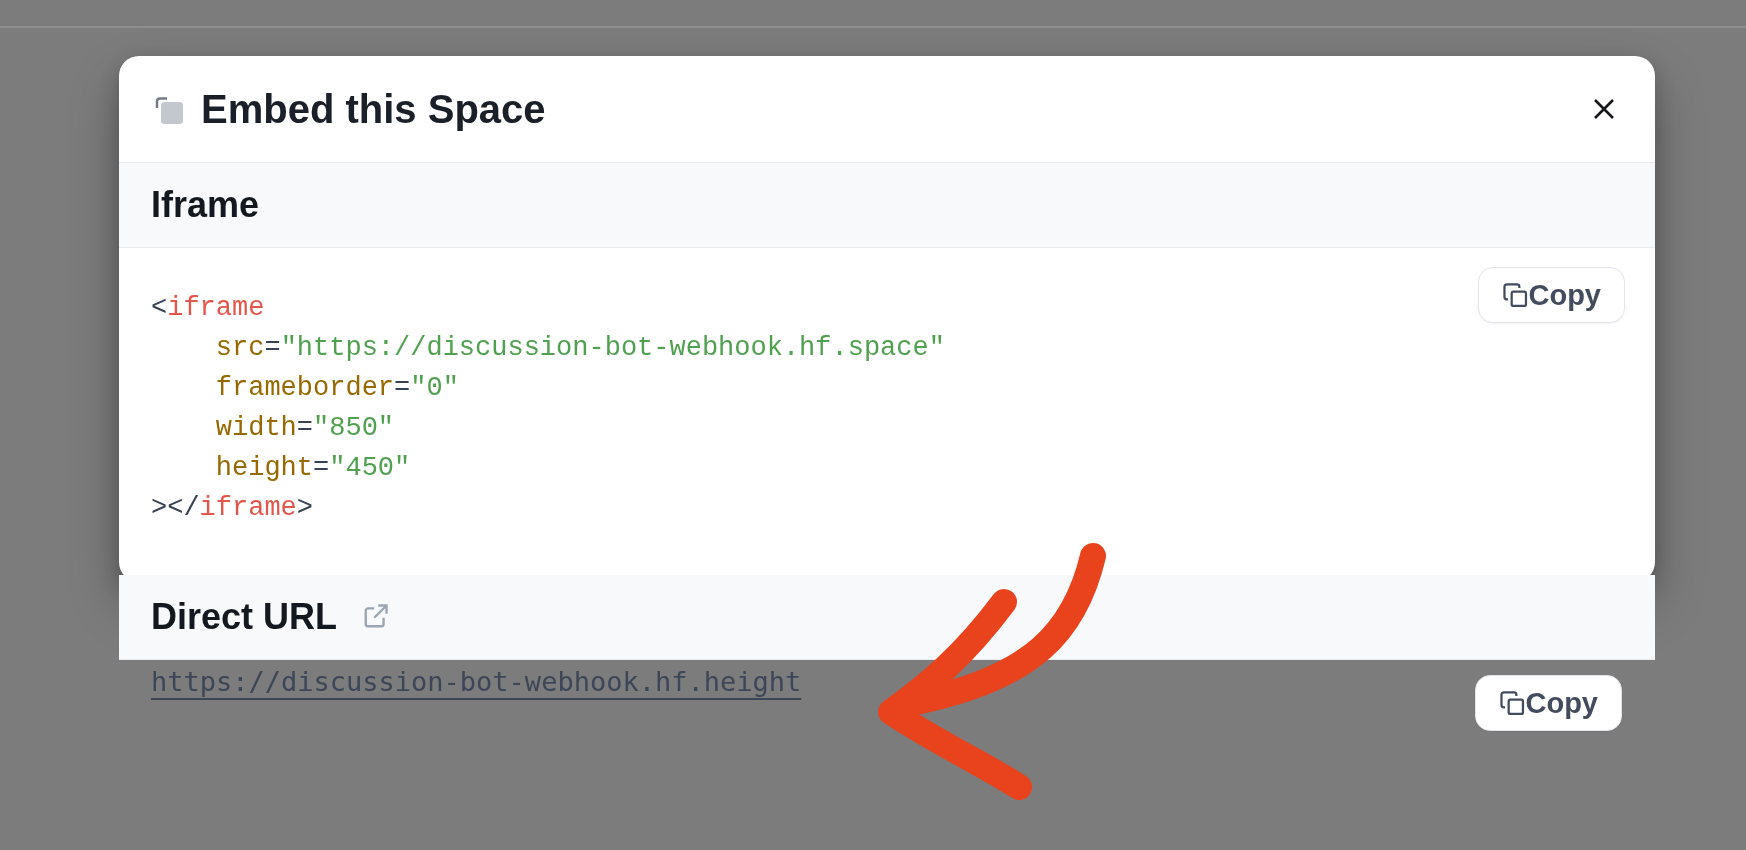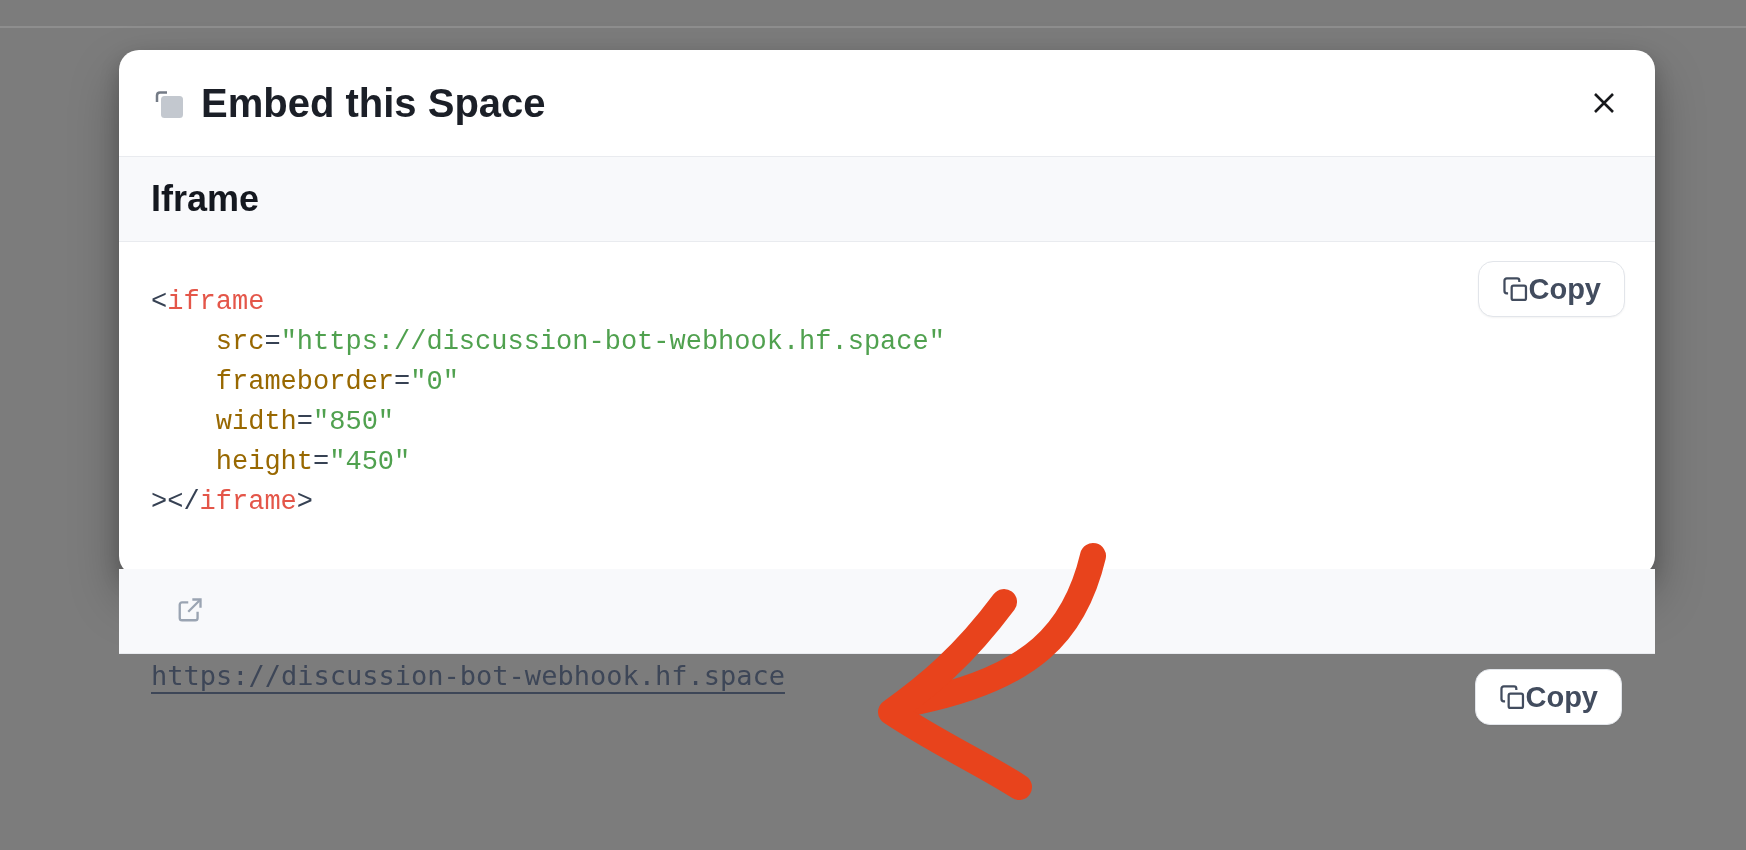--- a/index.html
+++ b/index.html
@@ -8,21 +8,21 @@
     width: 1746px; height: 850px;
     position: relative; overflow: hidden;
     background: var(--overlay-bg, #7c7c7c);
     font-family: "Liberation Sans", sans-serif;
   }
   .top-divider {
     position: absolute; top: 26px; left: 0; right: 0; height: 2px;
     background: rgba(255,255,255,0.14);
   }
   .modal {
-    position: absolute; left: 119px; top: 50px;
+    position: absolute; left: 119px; top: 56px;
     width: 1536px; height: 526px;
     background: var(--modal-bg, #fff);
     border-radius: 20px;
     box-shadow: 0 24px 50px rgba(0,0,0,.28), 0 8px 20px rgba(0,0,0,.18);
     display: flex; flex-direction: column;
   }
   .modal-header {
     height: 106px; flex: 0 0 106px;
     display: flex; align-items: center;
     padding: 0 32px;
@@ -133,31 +133,32 @@
     <button class="copy-btn">
       <svg viewBox="0 0 24 24" width="27" height="27" fill="none" stroke="currentColor" stroke-width="2">
         <rect x="8.6" y="8.6" width="12.7" height="12.7" rx="1.6"></rect>
         <path d="M5.4 15.4 H4.2 a2 2 0 0 1 -2 -2 V4.2 a2 2 0 0 1 2 -2 h9.2 a2 2 0 0 1 2 2 v1.2"></path>
       </svg>
       <span>Copy</span>
     </button>
   </div>
 
   <div class="band direct">
+    <h2 class="band-heading">Direct URL</h2>
     <span class="ext-icon">
       <svg viewBox="0 0 24 24" width="28" height="28" fill="none" stroke="#9aa4b2" stroke-width="2">
         <path d="M14 3 h7 v7"></path>
         <path d="M10.5 13.5 L21 3"></path>
         <path d="M18.5 13.5 v5.3 a2 2 0 0 1 -2 2 H5.2 a2 2 0 0 1 -2 -2 V7.5 a2 2 0 0 1 2 -2 h5.3"></path>
       </svg>
     </span>
   </div>
 
   <div class="url-section">
-    <a href="#" class="url-link">https://discussion-bot-webhook.hf.space</a>
+    <a href="#" class="url-link">https://discussion-bot-webhook.hf.height</a>
     <button class="copy-btn">
       <svg viewBox="0 0 24 24" width="27" height="27" fill="none" stroke="currentColor" stroke-width="2">
         <rect x="8.6" y="8.6" width="12.7" height="12.7" rx="1.6"></rect>
         <path d="M5.4 15.4 H4.2 a2 2 0 0 1 -2 -2 V4.2 a2 2 0 0 1 2 -2 h9.2 a2 2 0 0 1 2 2 v1.2"></path>
       </svg>
       <span>Copy</span>
     </button>
   </div>
 
 </div>

